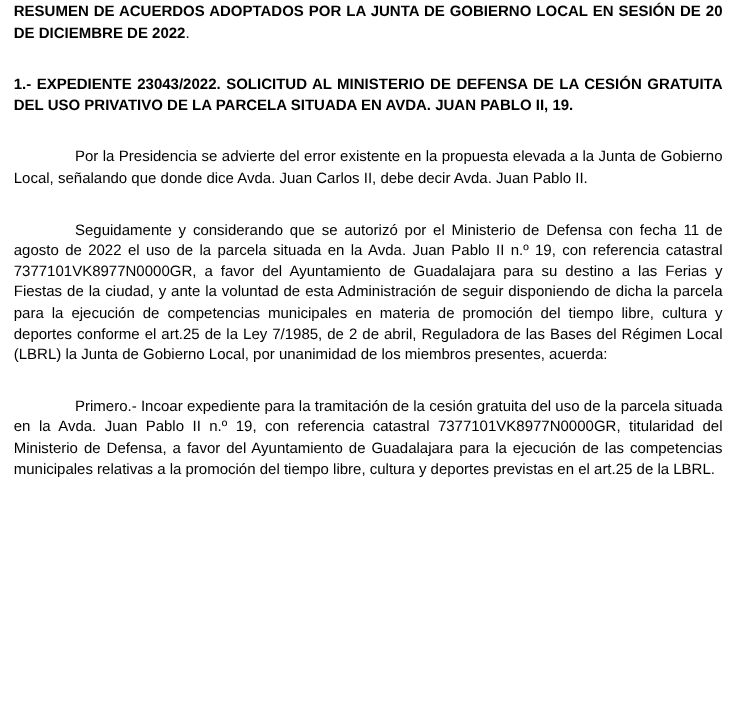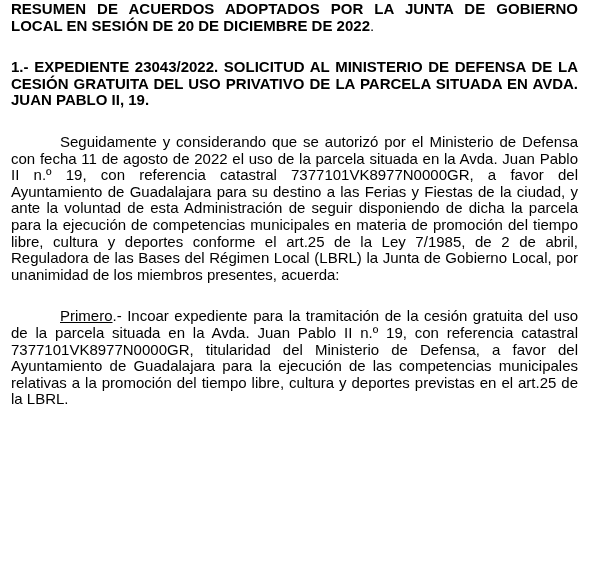--- a/index.html
+++ b/index.html
@@ -15,46 +15,46 @@
       font-family: "Liberation Sans", sans-serif;
       color: #000000;
     }
     .page {
       position: absolute;
       left: 11px;
       top: 1px;
       width: 567px;
     }
     .p {
-      font-size: 15px;
+      font-size: 12px;
       line-height: 16.6px;
       text-align: justify;
       margin: 0 0 25px 0;
     }
     .p.bold {
       font-weight: bold;
     }
     .indent {
       text-indent: 49px;
     }
     .nb {
       font-weight: normal;
     }
     .ul {
-      text-decoration: underline;
     }
   </style>
 </head>
 <body>
 
 <div class="page">
 
   <p class="p bold"><span>RESUMEN DE ACUERDOS ADOPTADOS POR LA JUNTA DE GOBIERNO LOCAL EN SESIÓN DE 20 DE DICIEMBRE DE 2022</span><span class="nb">.</span></p>
 
   <p class="p bold">1.- EXPEDIENTE 23043/2022. SOLICITUD AL MINISTERIO DE DEFENSA DE LA CESIÓN GRATUITA DEL USO PRIVATIVO DE LA PARCELA SITUADA EN AVDA. JUAN PABLO II, 19.</p>
 
+  <p class="p indent">Por la Presidencia se advierte del error existente en la propuesta elevada a la Junta de Gobierno Local, señalando que donde dice Avda. Juan Carlos II, debe decir Avda. Juan Pablo II.</p>
 
   <p class="p indent">Seguidamente  y considerando que se autorizó por el Ministerio de Defensa con fecha 11 de agosto de 2022 el uso de la parcela situada en la Avda. Juan Pablo II n.º 19, con referencia catastral 7377101VK8977N0000GR, a favor del Ayuntamiento de Guadalajara para su destino a las Ferias y Fiestas de la ciudad, y ante la voluntad de esta Administración de seguir disponiendo de dicha la parcela para la ejecución de competencias municipales en materia de promoción del tiempo libre, cultura y deportes conforme el art.25 de la Ley 7/1985, de 2 de abril, Reguladora de las Bases del Régimen Local (LBRL) la Junta de Gobierno Local, por unanimidad de los miembros presentes, acuerda:</p>
 
   <p class="p indent"><span class="ul">Primero</span><span>.- </span><span>Incoar expediente para la tramitación de la cesión gratuita del uso de la parcela situada en la Avda. Juan Pablo II n.º 19, con referencia catastral 7377101VK8977N0000GR, titularidad del Ministerio de Defensa, a favor del Ayuntamiento de Guadalajara para la ejecución de las competencias municipales relativas a la promoción del tiempo libre, cultura y deportes previstas en el art.25 de la LBRL.</span></p>
 
 
 </div>
 
 </body></html>

